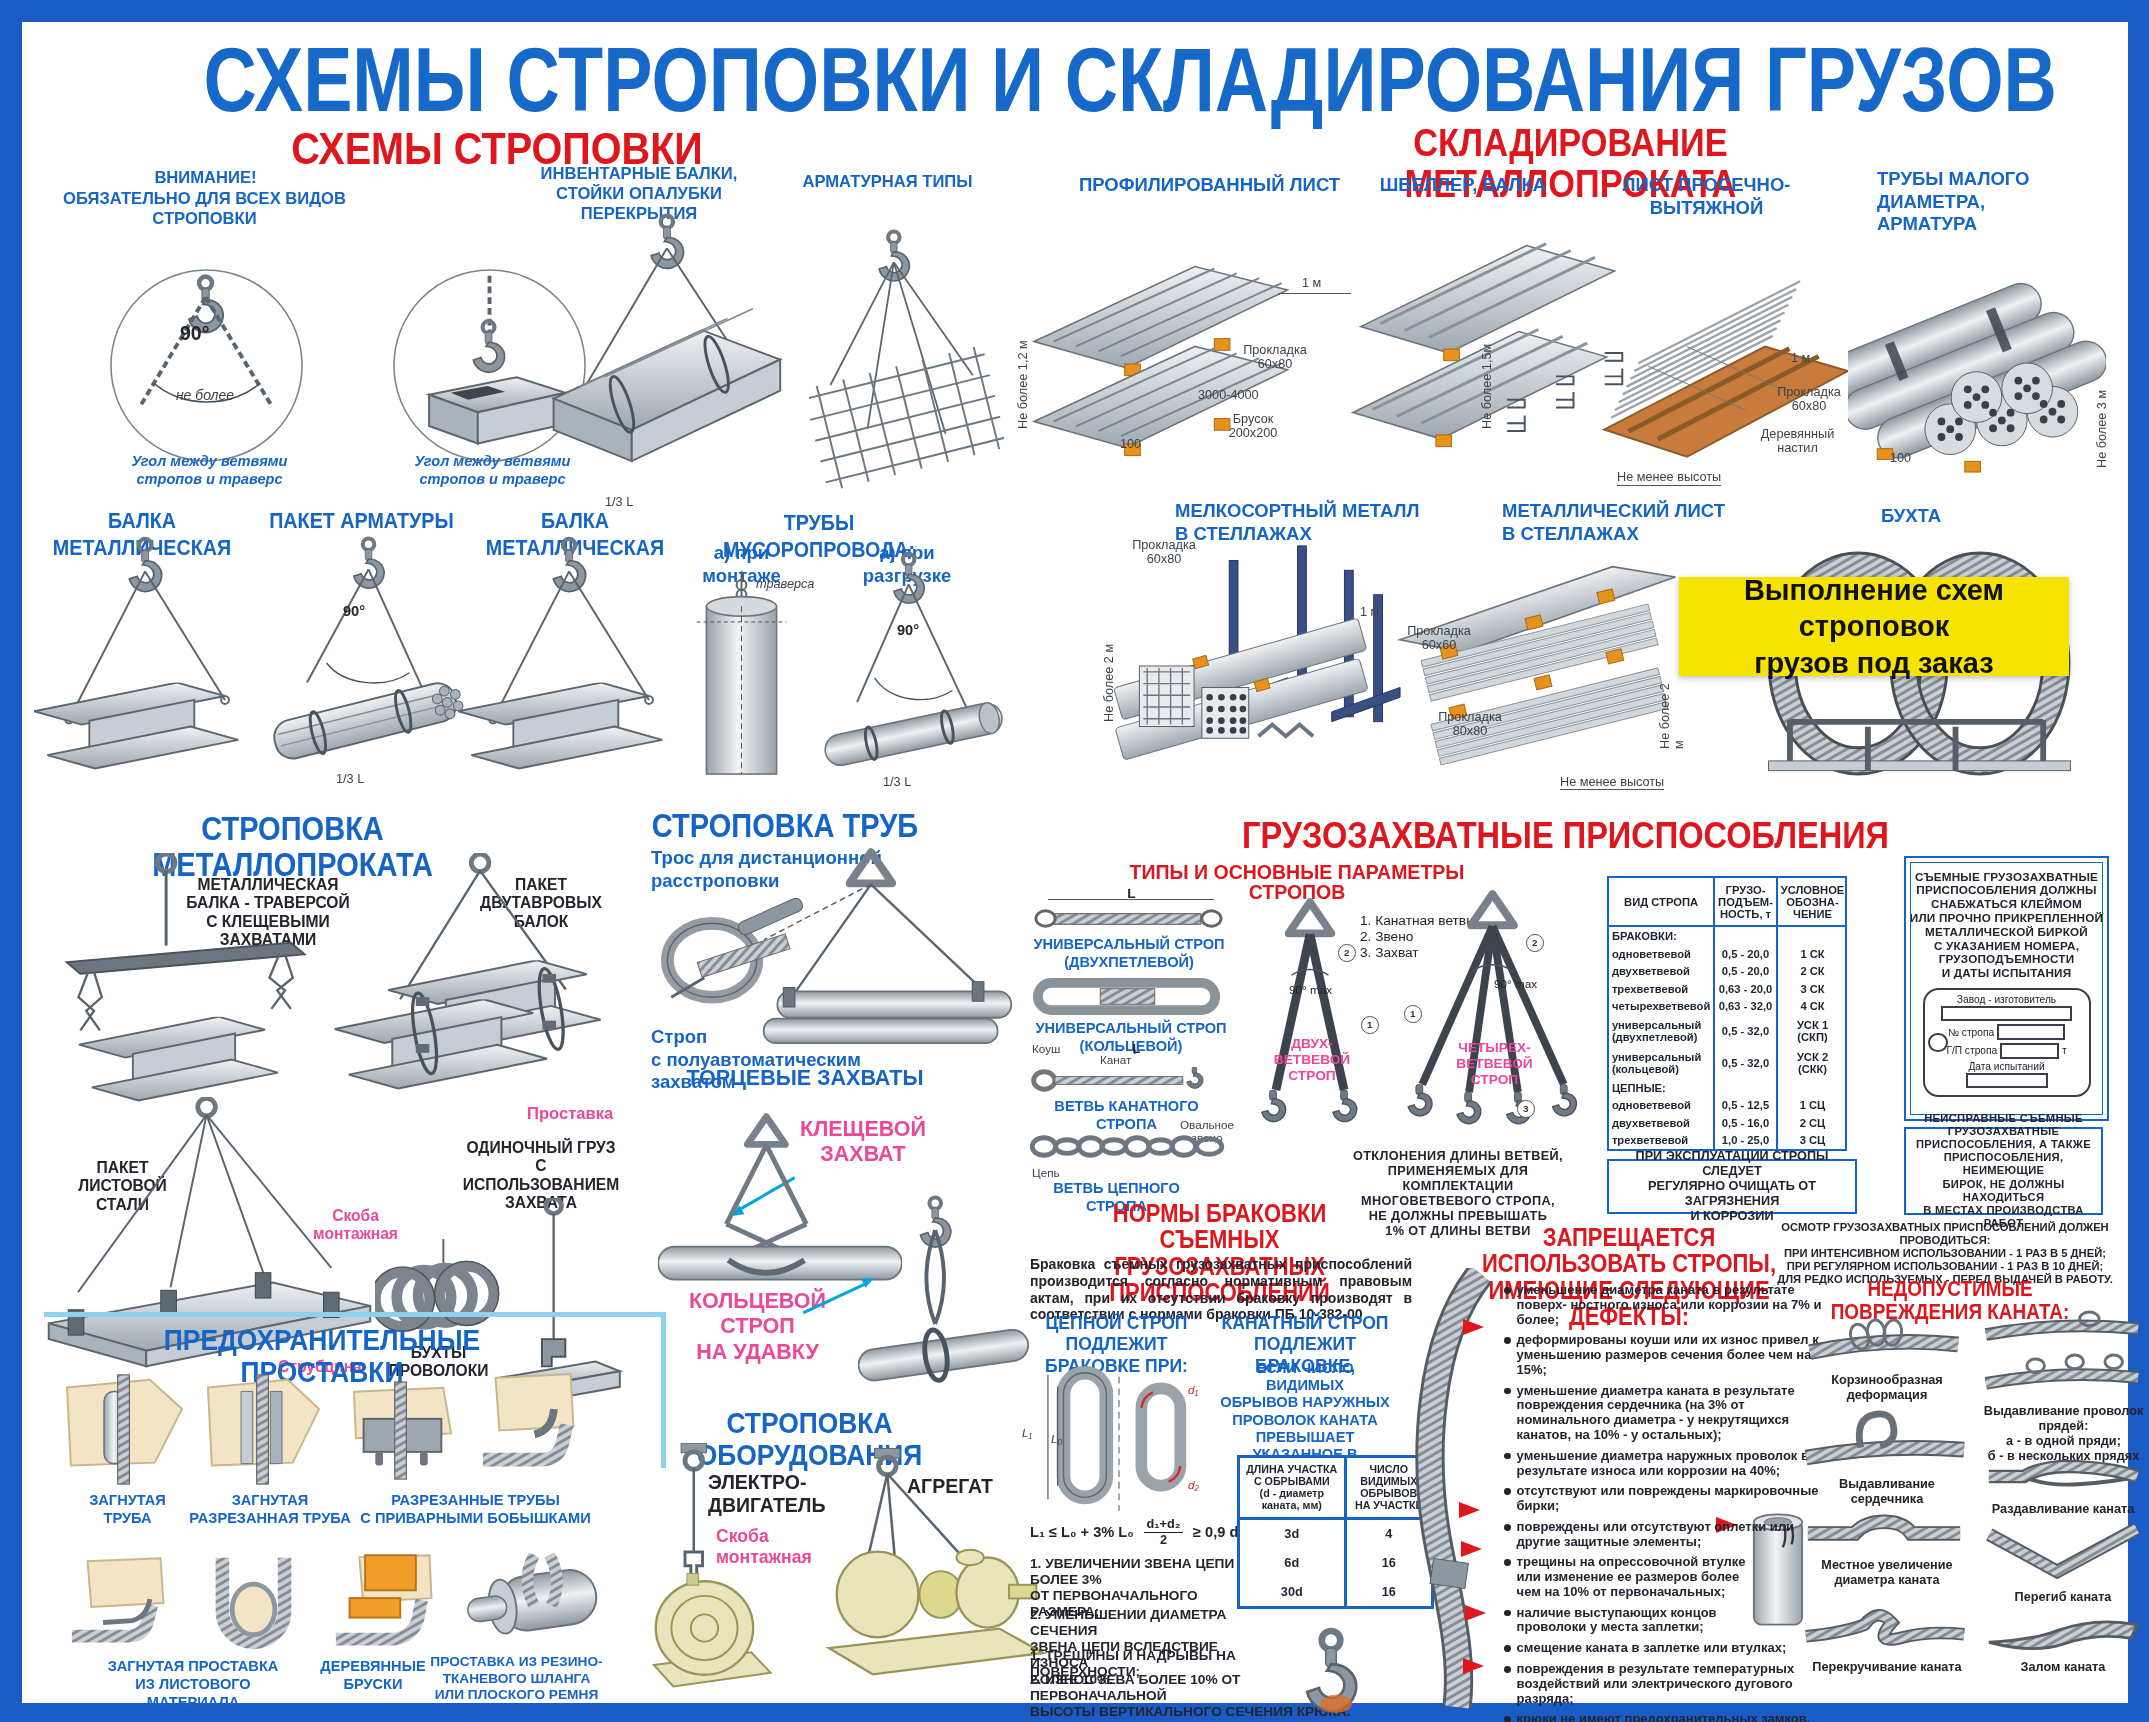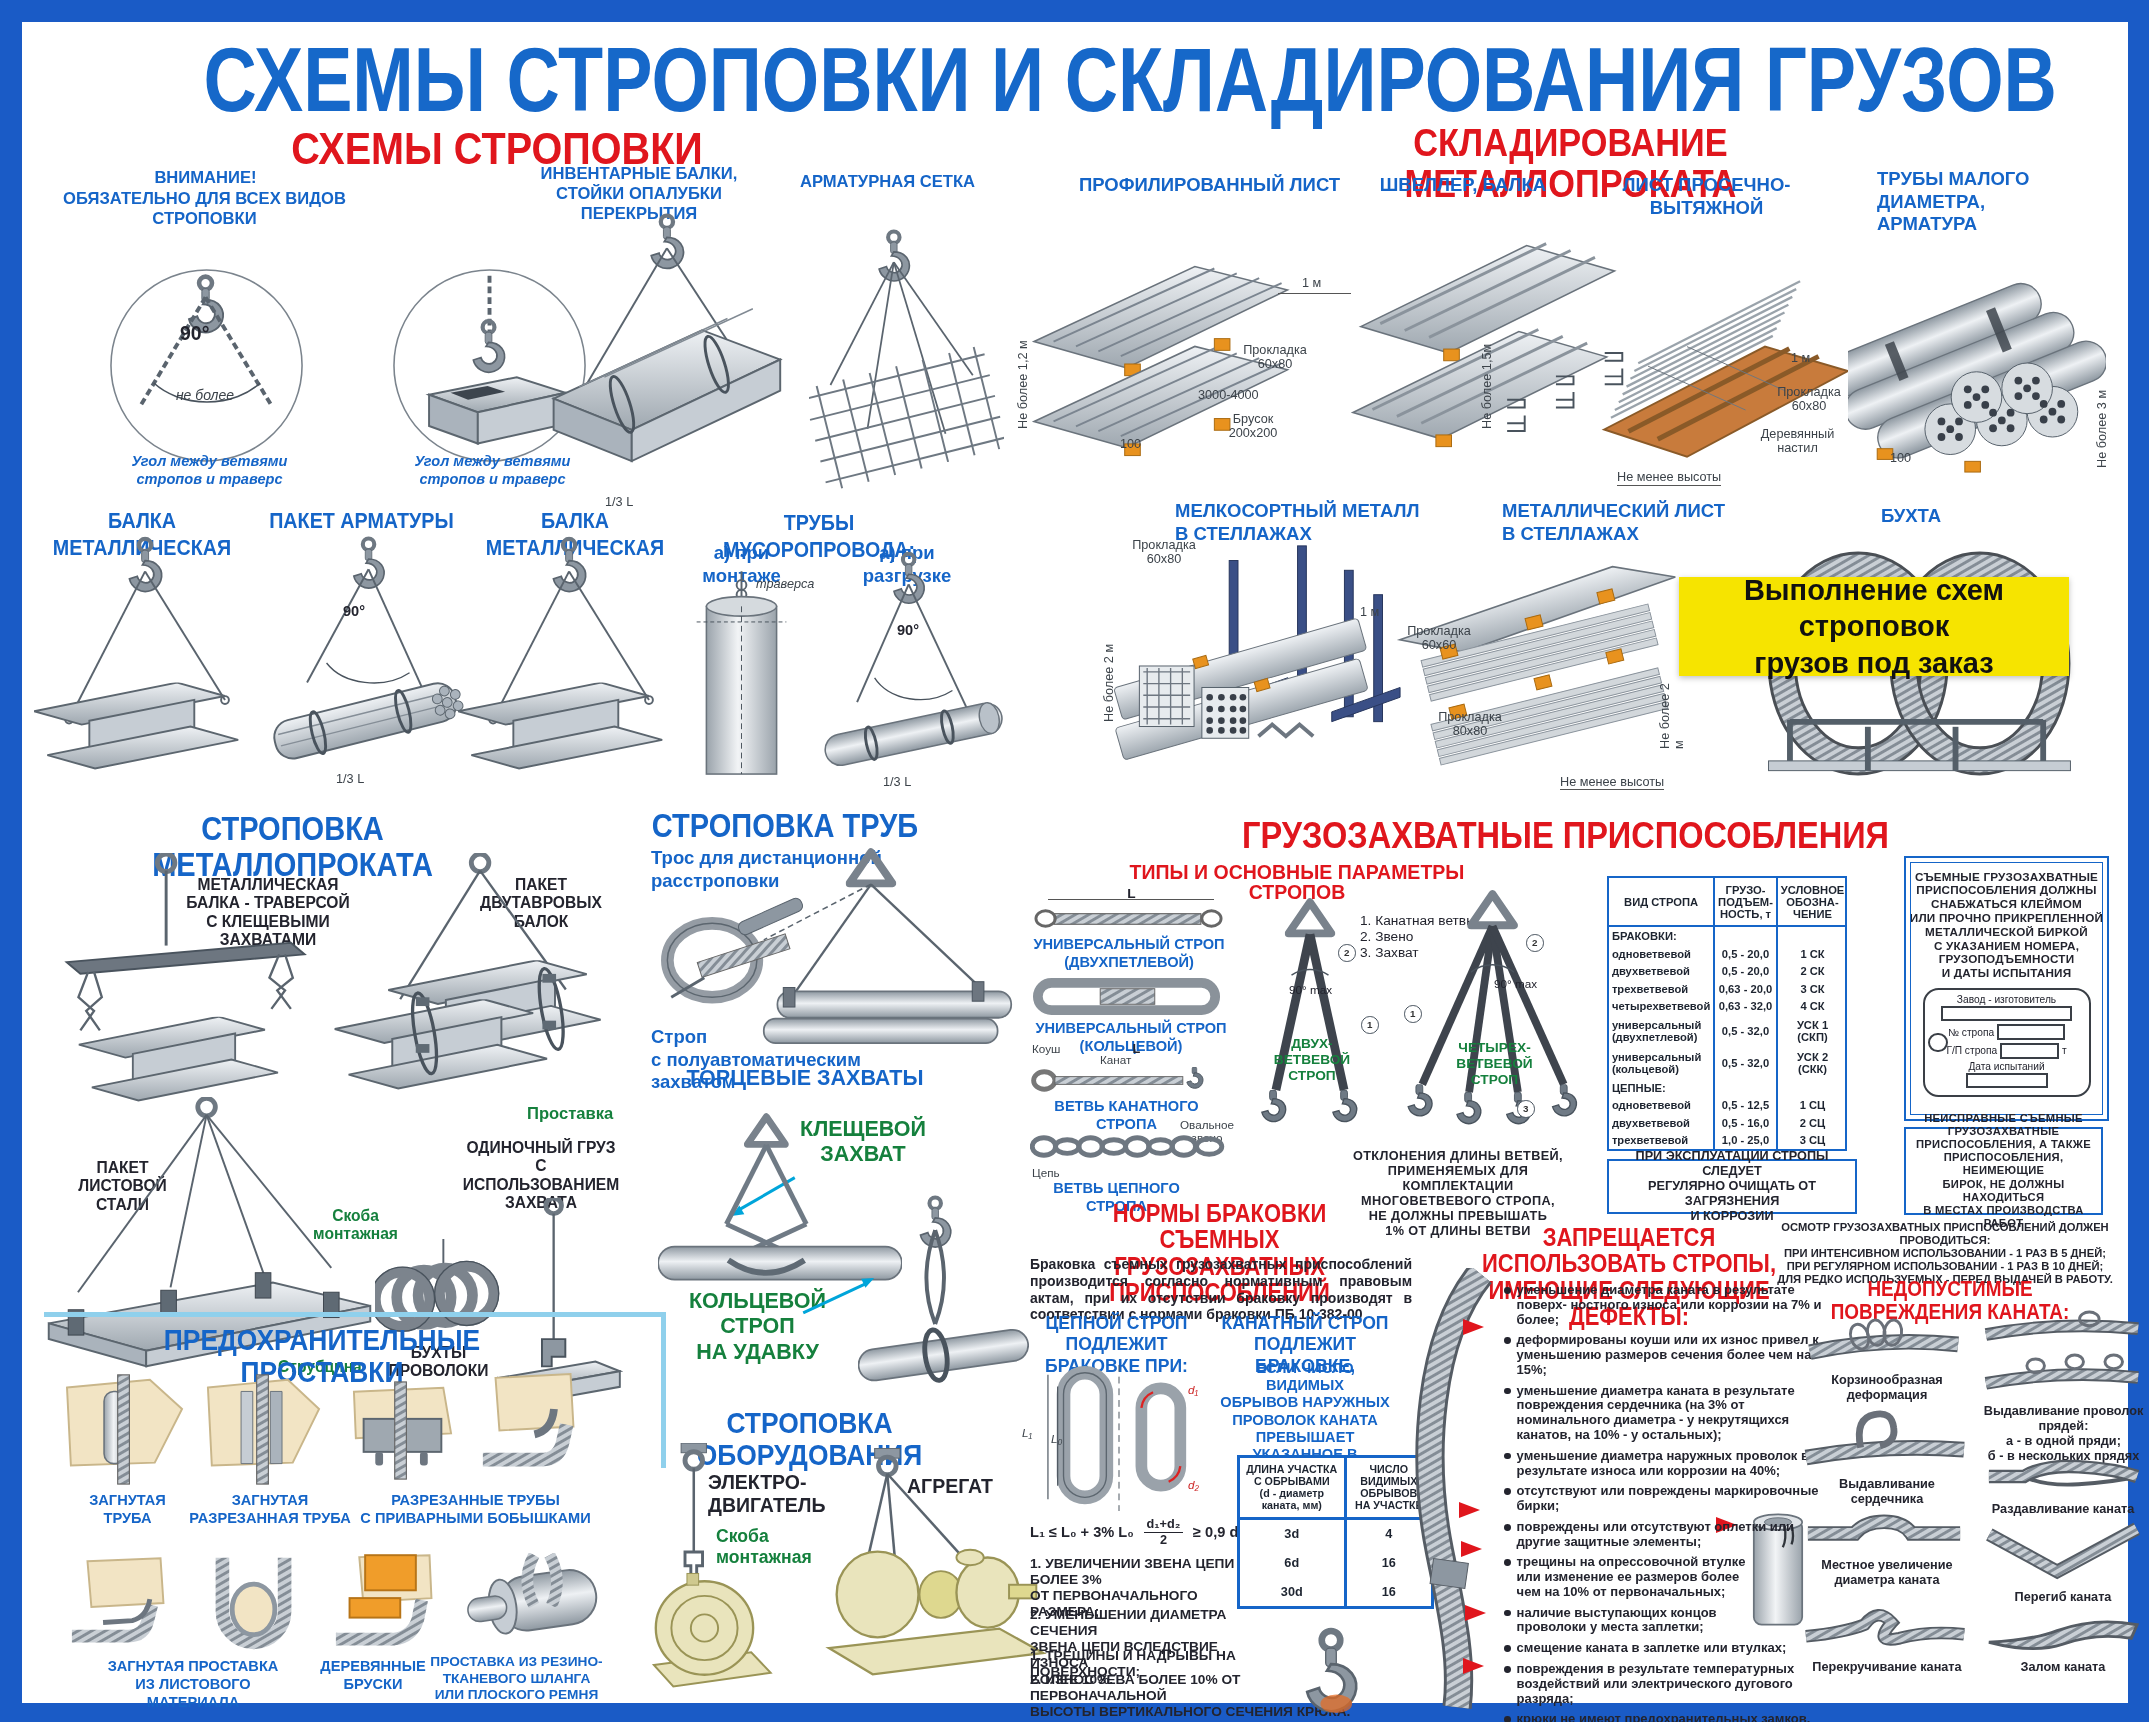--- a/index.html
+++ b/index.html
@@ -5,21 +5,21 @@
   html,body{margin:0;padding:0;background:#d9dde2;font-family:"Liberation Sans",sans-serif}
   .poster{position:relative;width:2149px;height:1722px;background:#ffffff;overflow:hidden}
   .a{position:absolute}
   .c{text-align:center}
   .pre{white-space:pre-line}
   .frame{background:#1a5bc6}
   .title{color:#1668c9;font-weight:800;font-size:90px;white-space:nowrap;transform:scaleX(.82);transform-origin:center}
   .hr{color:#e0161d;font-weight:800;line-height:1.05}
   .hb{color:#1565c8;font-weight:800;line-height:1.08}
   .lb{color:#1565c8;font-weight:700;line-height:1.22}
-  .cy{color:#15803d;font-weight:700;line-height:1.18}
+  .cy{color:#ec4899;font-weight:700;line-height:1.18}
   .bk{color:#23242e;font-weight:700;line-height:1.18}
   .an{color:#3c434a;font-weight:400;line-height:1.12;font-size:12.7px}
   .it{font-style:italic}
   .vr{writing-mode:vertical-rl;transform:rotate(180deg)}
   .cond{transform:scaleX(.88);transform-origin:center}
   .bx{border:2.9px solid #1565c8;background:#fff}
   .divl{background:#8fd0ec}
   .bul{position:relative;padding-left:14.6px;margin-bottom:5.9px}
   .bul:before{content:"";position:absolute;left:2px;top:3.9px;width:6.8px;height:6.8px;border-radius:50%;background:#23242e}
   .marker{width:15.6px;height:15.6px;border:1.5px solid #4a5560;border-radius:50%;background:#fff;font-size:9.8px;font-weight:700;color:#333;display:flex;align-items:center;justify-content:center}
@@ -85,21 +85,21 @@
   <div class="a c" style="left:0;top:29px;width:2149px">
     <span class="title" style="display:inline-block">СХЕМЫ СТРОПОВКИ И СКЛАДИРОВАНИЯ ГРУЗОВ</span>
   </div>
 
   <div class="a c hr cond" style="left:224px;top:125px;width:546px;font-size:45px">СХЕМЫ СТРОПОВКИ</div>
 
   <div class="a c lb" style="left:59px;top:168px;width:293px;font-size:16.6px">ВНИМАНИЕ!</div>
   <div class="a c lb" style="left:34px;top:189px;width:341px;font-size:16.6px">ОБЯЗАТЕЛЬНО ДЛЯ ВСЕХ ВИДОВ СТРОПОВКИ</div>
   <div class="a c lb pre" style="left:517px;top:164px;width:244px;font-size:16.6px">ИНВЕНТАРНЫЕ БАЛКИ,
 СТОЙКИ ОПАЛУБКИ ПЕРЕКРЫТИЯ</div>
-  <div class="a c lb" style="left:790px;top:172px;width:195px;font-size:16.6px">АРМАТУРНАЯ СЕТКА</div>
+  <div class="a c lb" style="left:790px;top:172px;width:195px;font-size:16.6px">АРМАТУРНАЯ ТИПЫ</div>
 
   <svg class="a" style="left:107px;top:268px" width="200" height="195" viewBox="0 0 205 200">
     <ellipse cx="102" cy="100" rx="98" ry="98" fill="none" stroke="#7b848d" stroke-width="1.6"></ellipse>
     <use href="#sHook" x="78" y="6" width="46" height="70"></use>
     <line x1="101" y1="30" x2="35" y2="140" stroke="#5a646e" stroke-width="4" stroke-dasharray="7 4"></line>
     <line x1="101" y1="30" x2="168" y2="140" stroke="#5a646e" stroke-width="4" stroke-dasharray="7 4"></line>
     <path d="M48 118 A70 52 0 0 0 157 118" fill="none" stroke="#49535d" stroke-width="1.6"></path>
   </svg>
   <div class="a bk" style="left:180px;top:322px;font-size:19.5px">90°</div>
   <div class="a an it c" style="left:161px;top:388px;width:88px;font-size:14px">не более</div>

